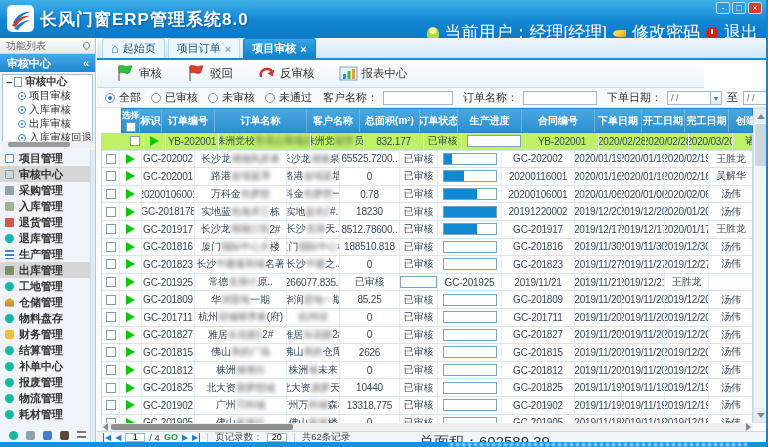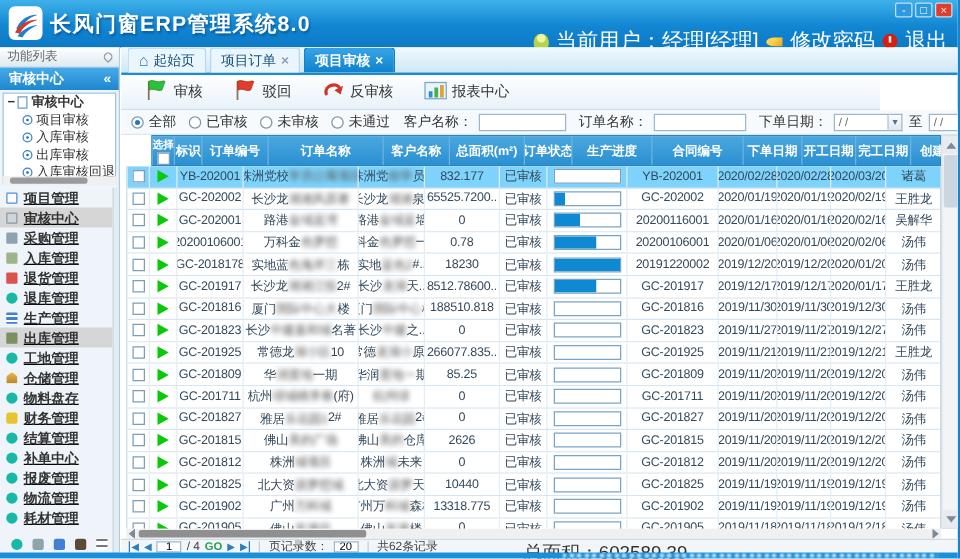--- a/index.html
+++ b/index.html
@@ -29,21 +29,21 @@
   #collapse-glyph { position:absolute; right:6px; top:0; font-size:11px; }
   #treebox { left:2px; top:36px; width:91px; height:74px; background:#fff; border:1px solid #9fc3dd; overflow:hidden; }
   .tree-row { height:14px; display:flex; align-items:center; font-size:10.5px; color:#333; white-space:nowrap; cursor:pointer; }
   .tree-root { padding-left:3px; font-weight:bold; }
   .tree-child { padding-left:15px; }
   .t-doc { width:8px; height:10px; border:1px solid #6f9ec0; background:#fdfdff; margin:0 3px 0 2px; }
   .t-dot { width:8px; height:8px; border:1px solid #3c82c4; border-radius:50%; margin-right:3px; position:relative; }
   .t-dot::after { content:""; position:absolute; left:2px; top:2px; width:2px; height:2px; background:#1565ad; border-radius:50%; }
   #tree-hscroll { left:2px; top:103px; width:91px; height:7px; background:#f0f0f0; }
   #tree-hthumb { position:absolute; left:6px; top:1px; width:62px; height:5px; background:#9b9b9b; border-radius:2px; }
-  #module-list { left:0; top:112px; width:90px;text-decoration:underline; }
+  #module-list { left:0; top:112px; width:90px; }
   .mod { height:16px; display:flex; align-items:center; font-size:11px; font-weight:bold; color:#333; padding-left:5px; cursor:pointer; white-space:nowrap; }
   .mod.sel { background:#d6d6d6; }
   .mi { width:9px; height:9px; border-radius:50%; background:#17b8a6; margin-right:5px; flex:0 0 auto; }
   .mi-doc { border-radius:1px; background:#fdfdff; border:1px solid #4a90d9; }
   .mi-clip { border-radius:1px; background:#cfd6db; border:1px solid #8a98a2; }
   .mi-cart { border-radius:1px; }
   .mi-prod { border-radius:1px; background:repeating-linear-gradient(#3f7fd4 0 2px,#fff 2px 4px); }
   .mi-house { border-radius:1px; background:linear-gradient(#e6b84c,#b8852a); clip-path:polygon(50% 0,100% 40%,100% 100%,0 100%,0 40%); }
   .mi-money { border-radius:2px; background:#e8c22f; }
   #mod-scrollstrip { left:90px; top:112px; width:5px; height:296px; background:#e2ebf2; border-left:1px solid #cdd9e2; }
@@ -75,21 +75,21 @@
 
   
   #tablewrap { left:4px; top:70px; width:652px; height:315px; }
   .grid { display:grid; grid-template-columns:18px 22px 53px 92px 53px 60px 38px 64px 73px 47px 43px 44px 45px; }
   #thead { height:25px; background:linear-gradient(#4aa8e0,#2b8fd0); border:1px solid #2b84bf;margin-left:20px; }
   #thead .hc { border-right:1px solid #6fb2dc; color:#fff; font-size:10px; font-weight:bold; display:flex; align-items:center; justify-content:center; overflow:hidden; white-space:nowrap; }
   .hc-sel { flex-direction:column; font-size:8.5px !important; gap:0; }
   .cb { width:10px; height:10px; border:1px solid #7e9db5; background:#fff; flex:0 0 auto; cursor:pointer; }
   #tbody { height:290px; overflow:hidden; border-left:1px solid #c4d9e8; border-right:1px solid #c4d9e8; }
   .trow { height:17.6px; border-bottom:1px solid #d5e5f1; background:#fff; }
-  .trow.sel { background:#7dd3fc; }
+  .trow.sel { background:#bef264;padding-left:24px; }
   .tc { border-right:1px solid #e2edf5; font-size:10px; color:#33495c; display:flex; align-items:center; justify-content:center; overflow:hidden; white-space:nowrap; letter-spacing:-0.2px; }
   .blur { filter:blur(2px); color:#555; }
   .tri { width:0; height:0; border-top:5px solid transparent; border-bottom:5px solid transparent; border-left:9px solid #09c909; }
   .pbox { width:54px; height:12px; border:1px solid #7aa4c4; background:#fff; overflow:hidden; }
   .pfill { height:100%; background:#0f8ad2; }
   #vscroll { left:656px; top:70px; width:15px; height:315px; background:#f2f4f6; border:1px solid #d8dde2; }
   .sarr { width:13px; height:14px; background:#e8ecf0; display:flex; align-items:center; justify-content:center; cursor:pointer; }
   .tri-up { width:0;height:0;border-left:4px solid transparent;border-right:4px solid transparent;border-bottom:5px solid #7a8a96; }
   .tri-dn { width:0;height:0;border-left:4px solid transparent;border-right:4px solid transparent;border-top:5px solid #7a8a96; }
   .tri-lf { width:0;height:0;border-top:4px solid transparent;border-bottom:4px solid transparent;border-right:5px solid #7a8a96; }
@@ -602,25 +602,20 @@
           </div>
           <div class="trow grid">
             <div class="tc">
               <span class="cb"></span>
             </div>
             <div class="tc">
               <span class="tri"></span>
             </div>
             <div class="tc">GC-201925</div>
             <div class="tc">
-              <span>常德龙</span>
-              <span class="blur">湖小区</span>
-              <span> 10</span>
-            </div>
-            <div class="tc">
               <span>常德</span>
               <span class="blur">龙湖小</span>
               <span>原..</span>
             </div>
             <div class="tc">266077.835..</div>
             <div class="tc">已审核</div>
             <div class="tc">
               <span class="pbox">
                 <span class="pfill" style="display: block; width: 0%;"></span>
               </span>

